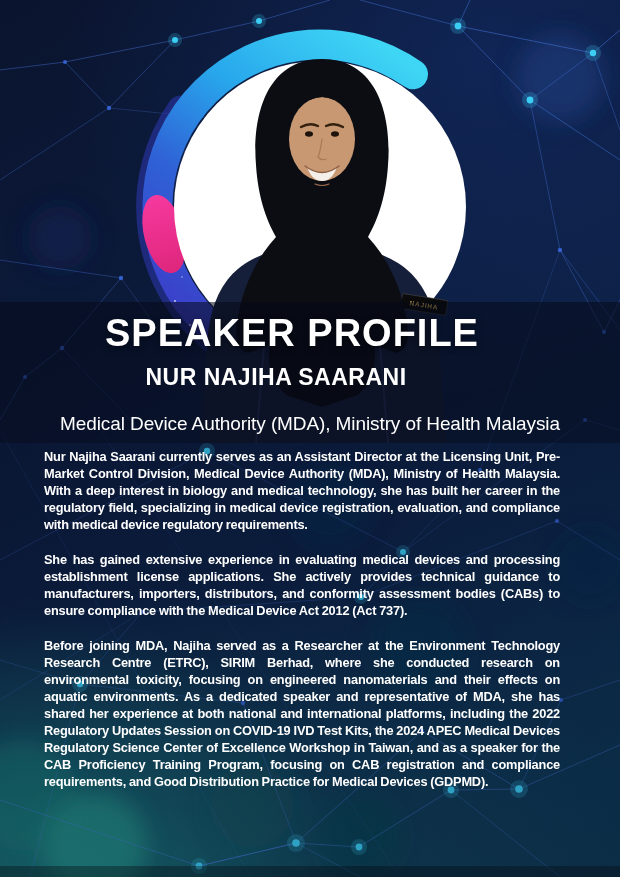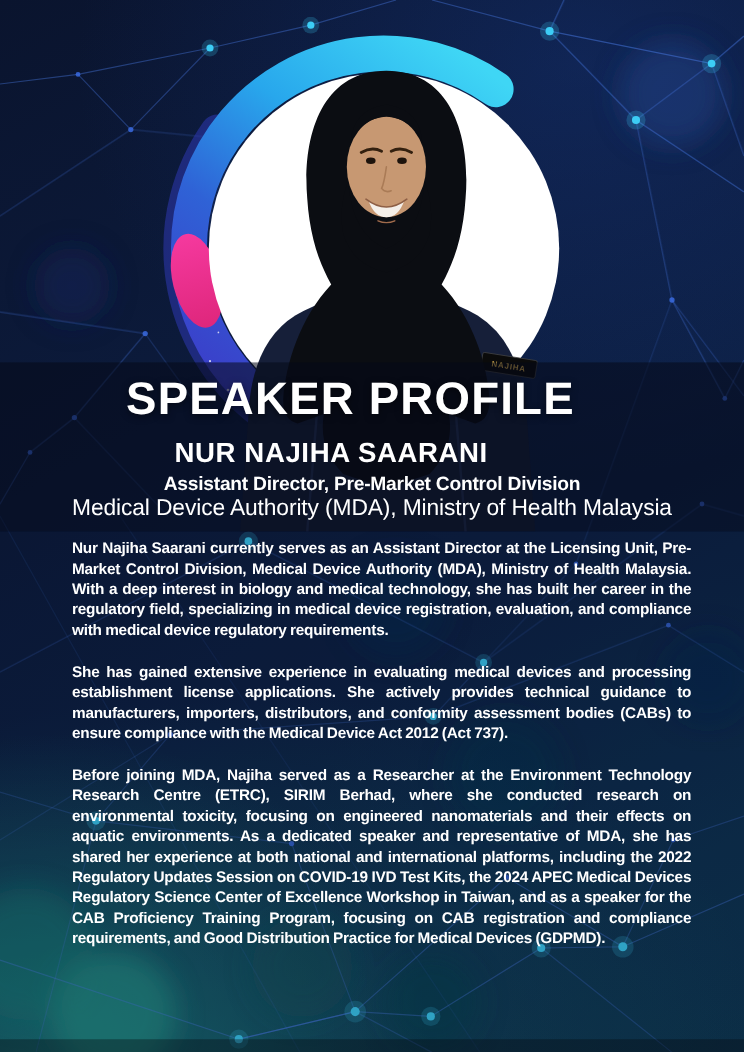--- a/index.html
+++ b/index.html
@@ -29,21 +29,21 @@
     font-size:23px;line-height:24px;font-weight:700;letter-spacing:.5px;
   }
   .role{
     left:0;top:394px;width:620px;text-align:center;
     font-size:16px;line-height:20px;font-weight:700;letter-spacing:-.2px;
   }
   .org{
     left:0;top:414px;width:620px;text-align:center;
     font-size:19px;line-height:20px;font-weight:400;letter-spacing:-.1px;
   }
-  .bio{left:60px;top:448px;width:516px;}
+  .bio{left:44px;top:448px;width:516px;}
   .bio p{
     margin:0 0 18px 0;text-align:justify;
     font-size:12.8px;line-height:17px;font-weight:700;
     letter-spacing:-.2px;word-spacing:-.5px;
   }
   .badge-text{font-family:"Liberation Sans",sans-serif;font-size:6.5px;fill:#c9a24a;letter-spacing:.8px;font-weight:bold;}
 </style>
 </head>
 <body>
 
@@ -207,21 +207,20 @@
       <path d="M 195 169 Q 202 172 209 169" stroke="#a06b4c" stroke-width="1.2" fill="none" stroke-linecap="round"></path>
     </g>
   </svg>
 
   <div class="abs band-title"></div>
   <div class="abs band-body"></div>
   <div class="abs band-bottom"></div>
 
   <h1 class="abs title" style="margin:0">SPEAKER PROFILE</h1>
   <div class="abs name">NUR NAJIHA SAARANI</div>
-  <div class="abs role">Assistant Director, Pre-Market Control Division</div>
   <div class="abs org">Medical Device Authority (MDA), Ministry of Health Malaysia</div>
 
   <div class="abs bio">
     <p>Nur Najiha Saarani currently serves as an Assistant Director at the Licensing Unit, Pre-Market Control Division, Medical Device Authority (MDA), Ministry of Health Malaysia. With a deep interest in biology and medical technology, she has built her career in the regulatory field, specializing in medical device registration, evaluation, and compliance with medical device regulatory requirements.</p>
     <p>She has gained extensive experience in evaluating medical devices and processing establishment license applications. She actively provides technical guidance to manufacturers, importers, distributors, and conformity assessment bodies (CABs) to ensure compliance with the Medical Device Act 2012 (Act 737).</p>
     <p>Before joining MDA, Najiha served as a Researcher at the Environment Technology Research Centre (ETRC), SIRIM Berhad, where she conducted research on environmental toxicity, focusing on engineered nanomaterials and their effects on aquatic environments. As a dedicated speaker and representative of MDA, she has shared her experience at both national and international platforms, including the 2022 Regulatory Updates Session on COVID-19 IVD Test Kits, the 2024 APEC Medical Devices Regulatory Science Center of Excellence Workshop in Taiwan, and as a speaker for the CAB Proficiency Training Program, focusing on CAB registration and compliance requirements, and Good Distribution Practice for Medical Devices (GDPMD).</p>
   </div>
 
 </div>
 

